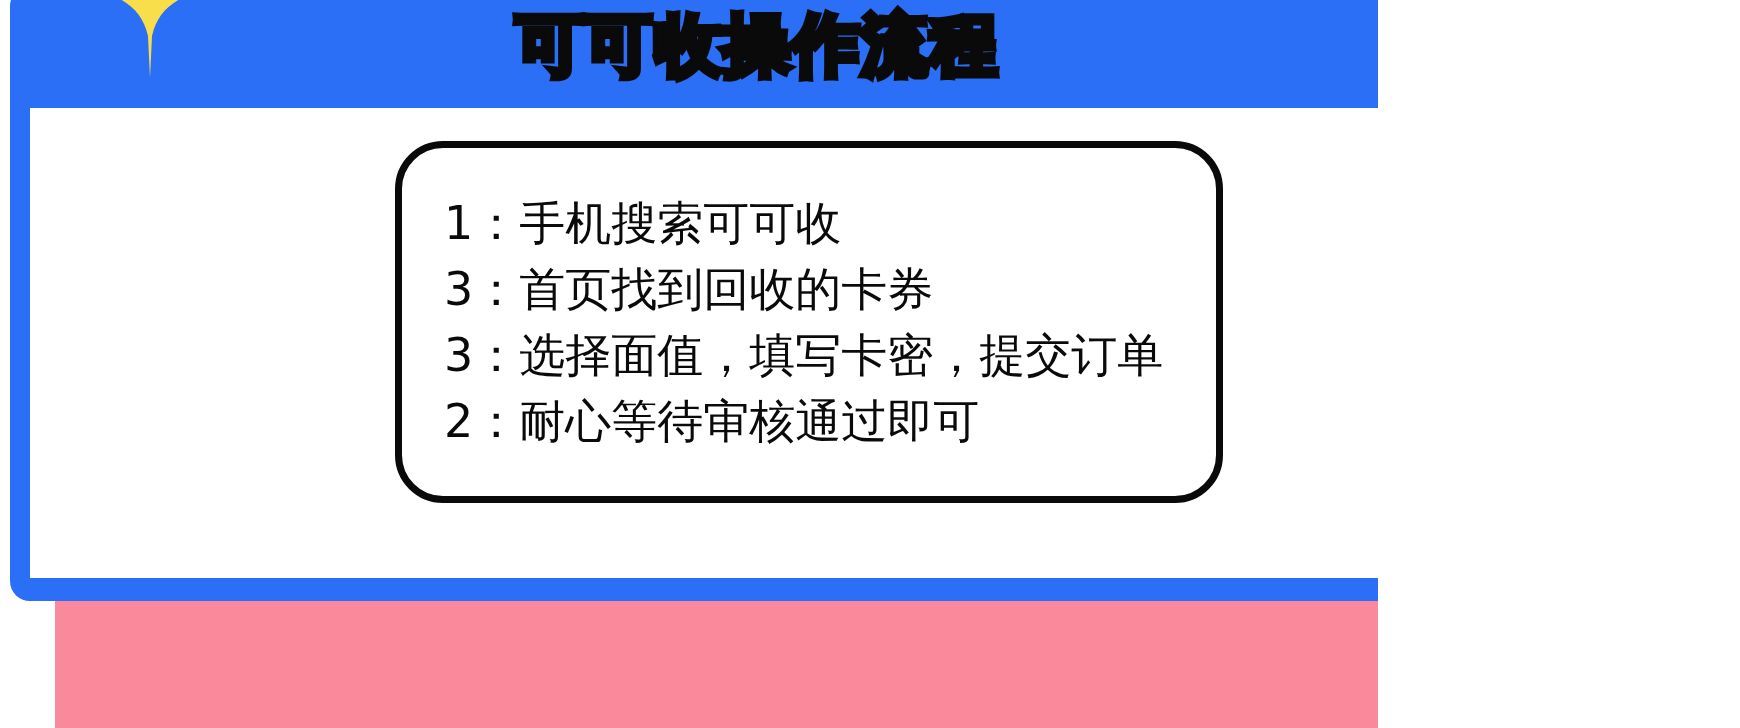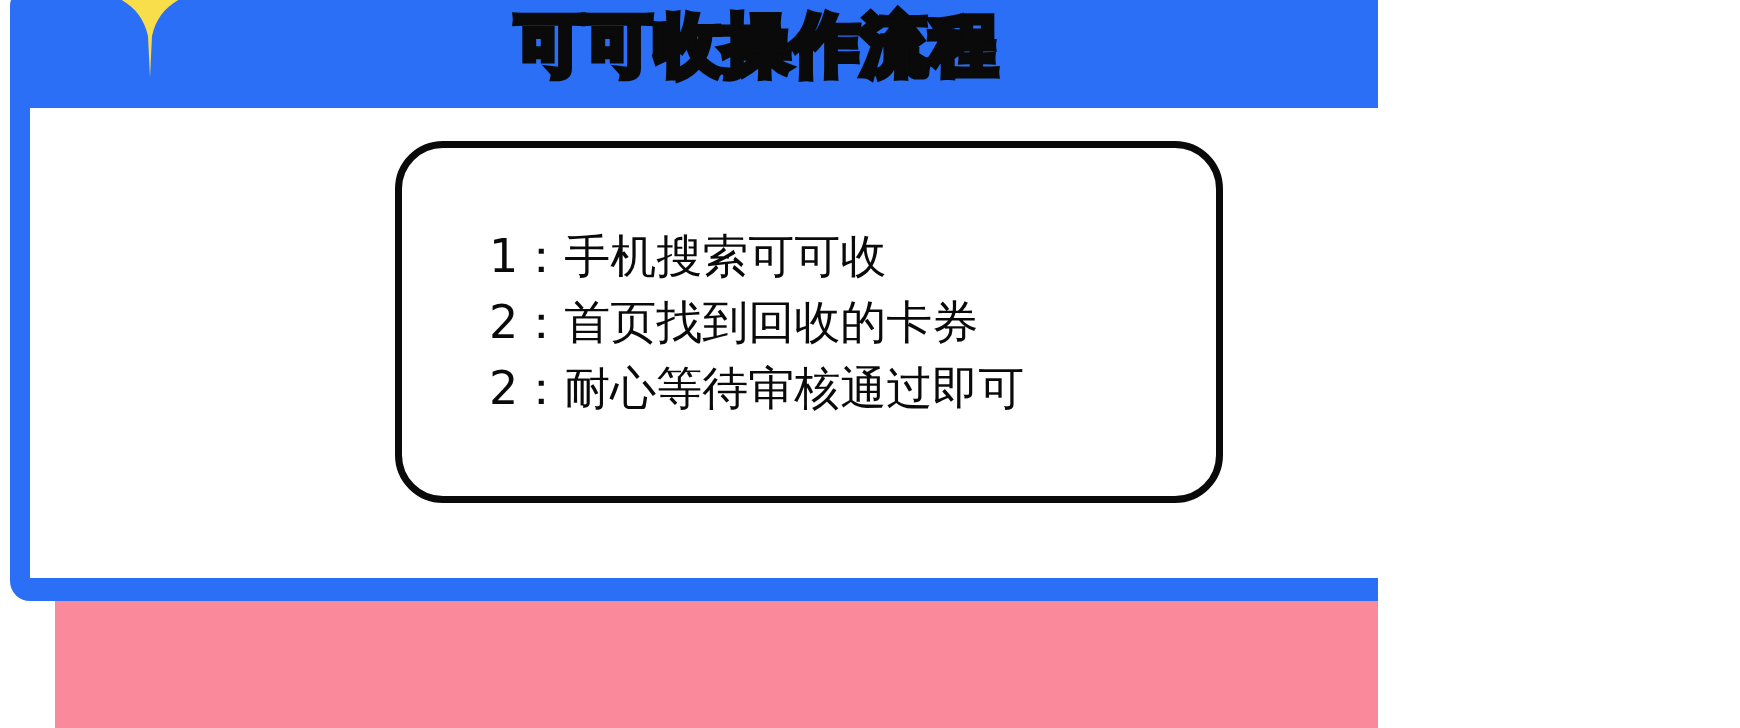--- a/index.html
+++ b/index.html
@@ -136,21 +136,20 @@
     box-sizing: border-box;
   }
 
   .step-line {
     font-family: "DejaVu Sans", "Liberation Sans", sans-serif;
     font-size: 46px;
     line-height: 66px;
     color: #0a0a0a;
     white-space: nowrap;
     letter-spacing: 0px;
-    margin-left: 45px;
   }
 </style>
 </head>
 <body>
 
 <div id="stage">
 
   <div class="pink-backdrop"></div>
 
   <div class="blue-card">
@@ -166,21 +165,22 @@
     <div class="header-title">
       <span>可可收操作流程</span>
     </div>
 
     <div class="ring-icon"></div>
 
     <div class="white-panel">
 
       <div class="steps-box">
         <div class="step-line">1：手机搜索可可收</div>
-        <div class="step-line">2：首页找到回收的卡券</div>
+        <div class="step-line">3：首页找到回收的卡券</div>
+        <div class="step-line">3：选择面值，填写卡密，提交订单</div>
         <div class="step-line">2：耐心等待审核通过即可</div>
       </div>
 
     </div>
 
   </div>
 
 </div>
 
 </body></html>

